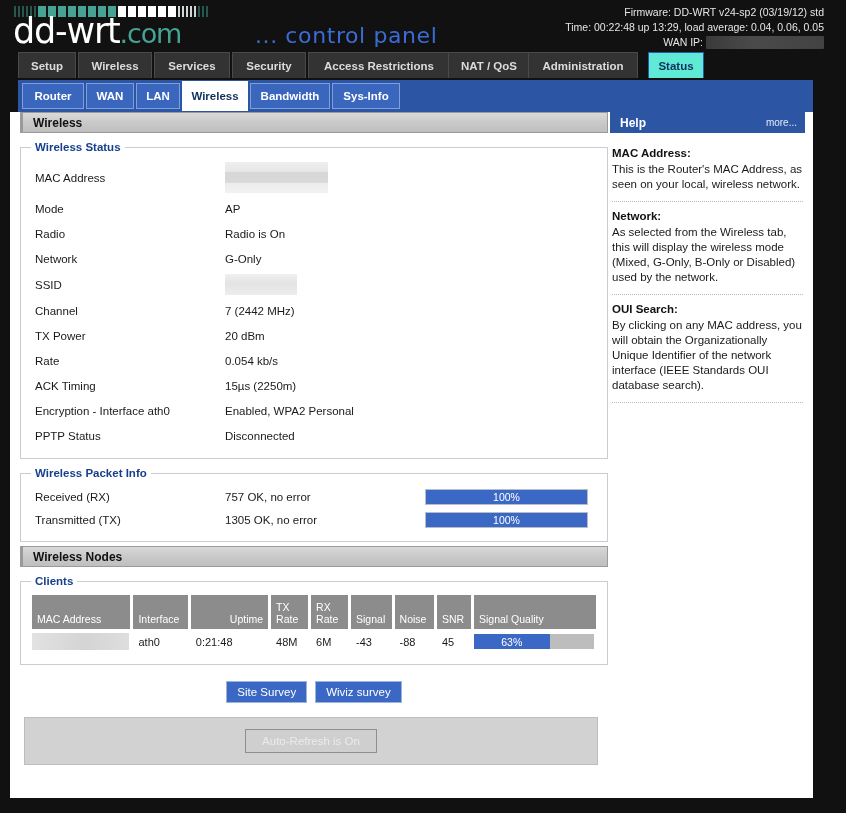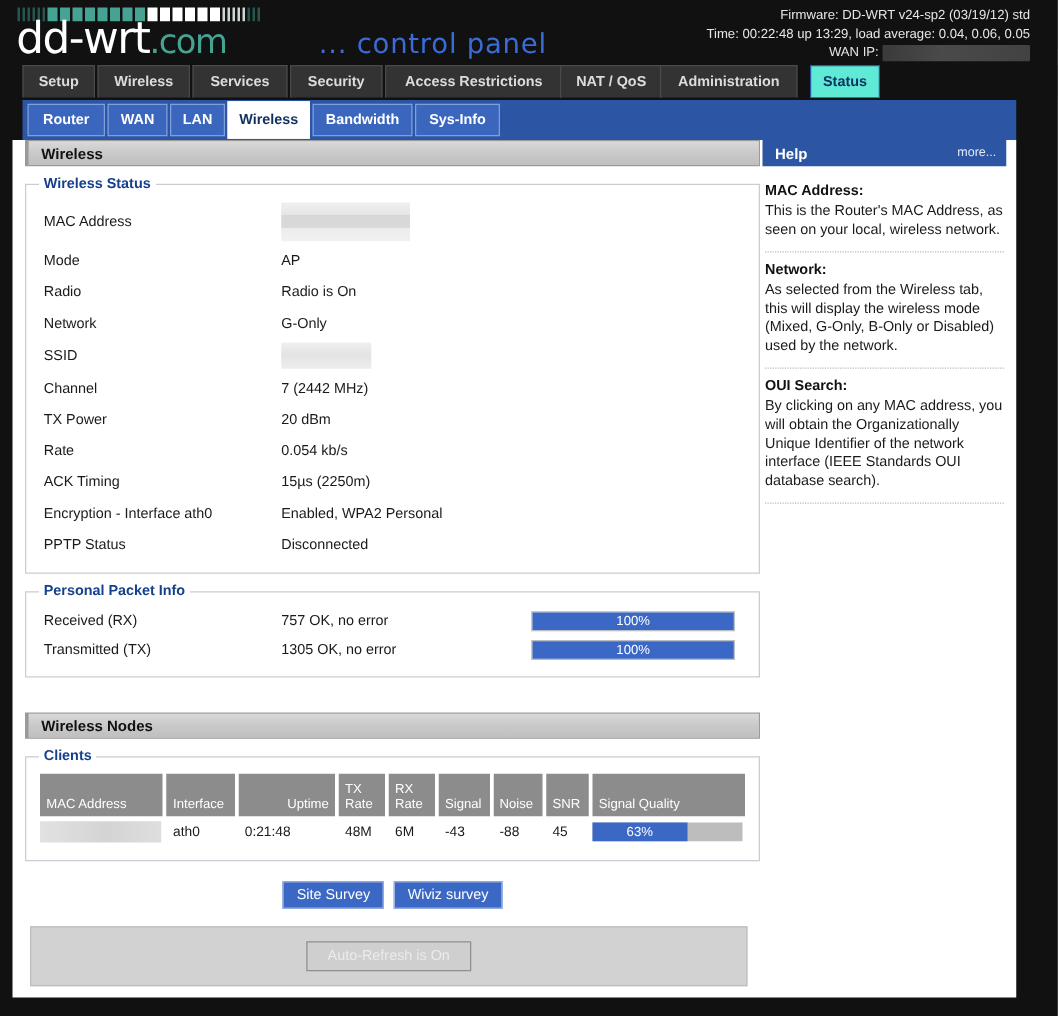--- a/index.html
+++ b/index.html
@@ -392,21 +392,21 @@
               <div class="val">Enabled, WPA2 Personal</div>
             </div>
             <div class="row">
               <div class="lbl">PPTP Status</div>
               <div class="val">Disconnected</div>
             </div>
           </div>
       </fieldset>
 
       <fieldset class="box">
-        <legend>Personal Packet Info</legend>
+        <legend>Wireless Packet Info</legend>
         <div id="packet-rows">
             <div class="row" style="height: 23px;">
               <div class="lbl">Received (RX)</div>
               <div class="val">757 OK, no error</div>
               <div class="bar-cell">
                 <div class="pbar">
                   <div class="fill" style="width: 100%;"></div>
                   <div class="ptxt">100%</div>
                 </div>
               </div>
@@ -417,21 +417,21 @@
               <div class="bar-cell">
                 <div class="pbar">
                   <div class="fill" style="width: 100%;"></div>
                   <div class="ptxt">100%</div>
                 </div>
               </div>
             </div>
           </div>
       </fieldset>
 
-      <div class="panel-title" style="margin-top:28px">
+      <div class="panel-title" style="margin-top:4px">
         <span>Wireless Nodes</span>
       </div>
 
       <fieldset class="box">
         <legend>Clients</legend>
         <table class="clients">
           <thead>
             <tr id="clients-head-row">
                 <th style="width: 100px;">
                   <div>MAC Address</div>

